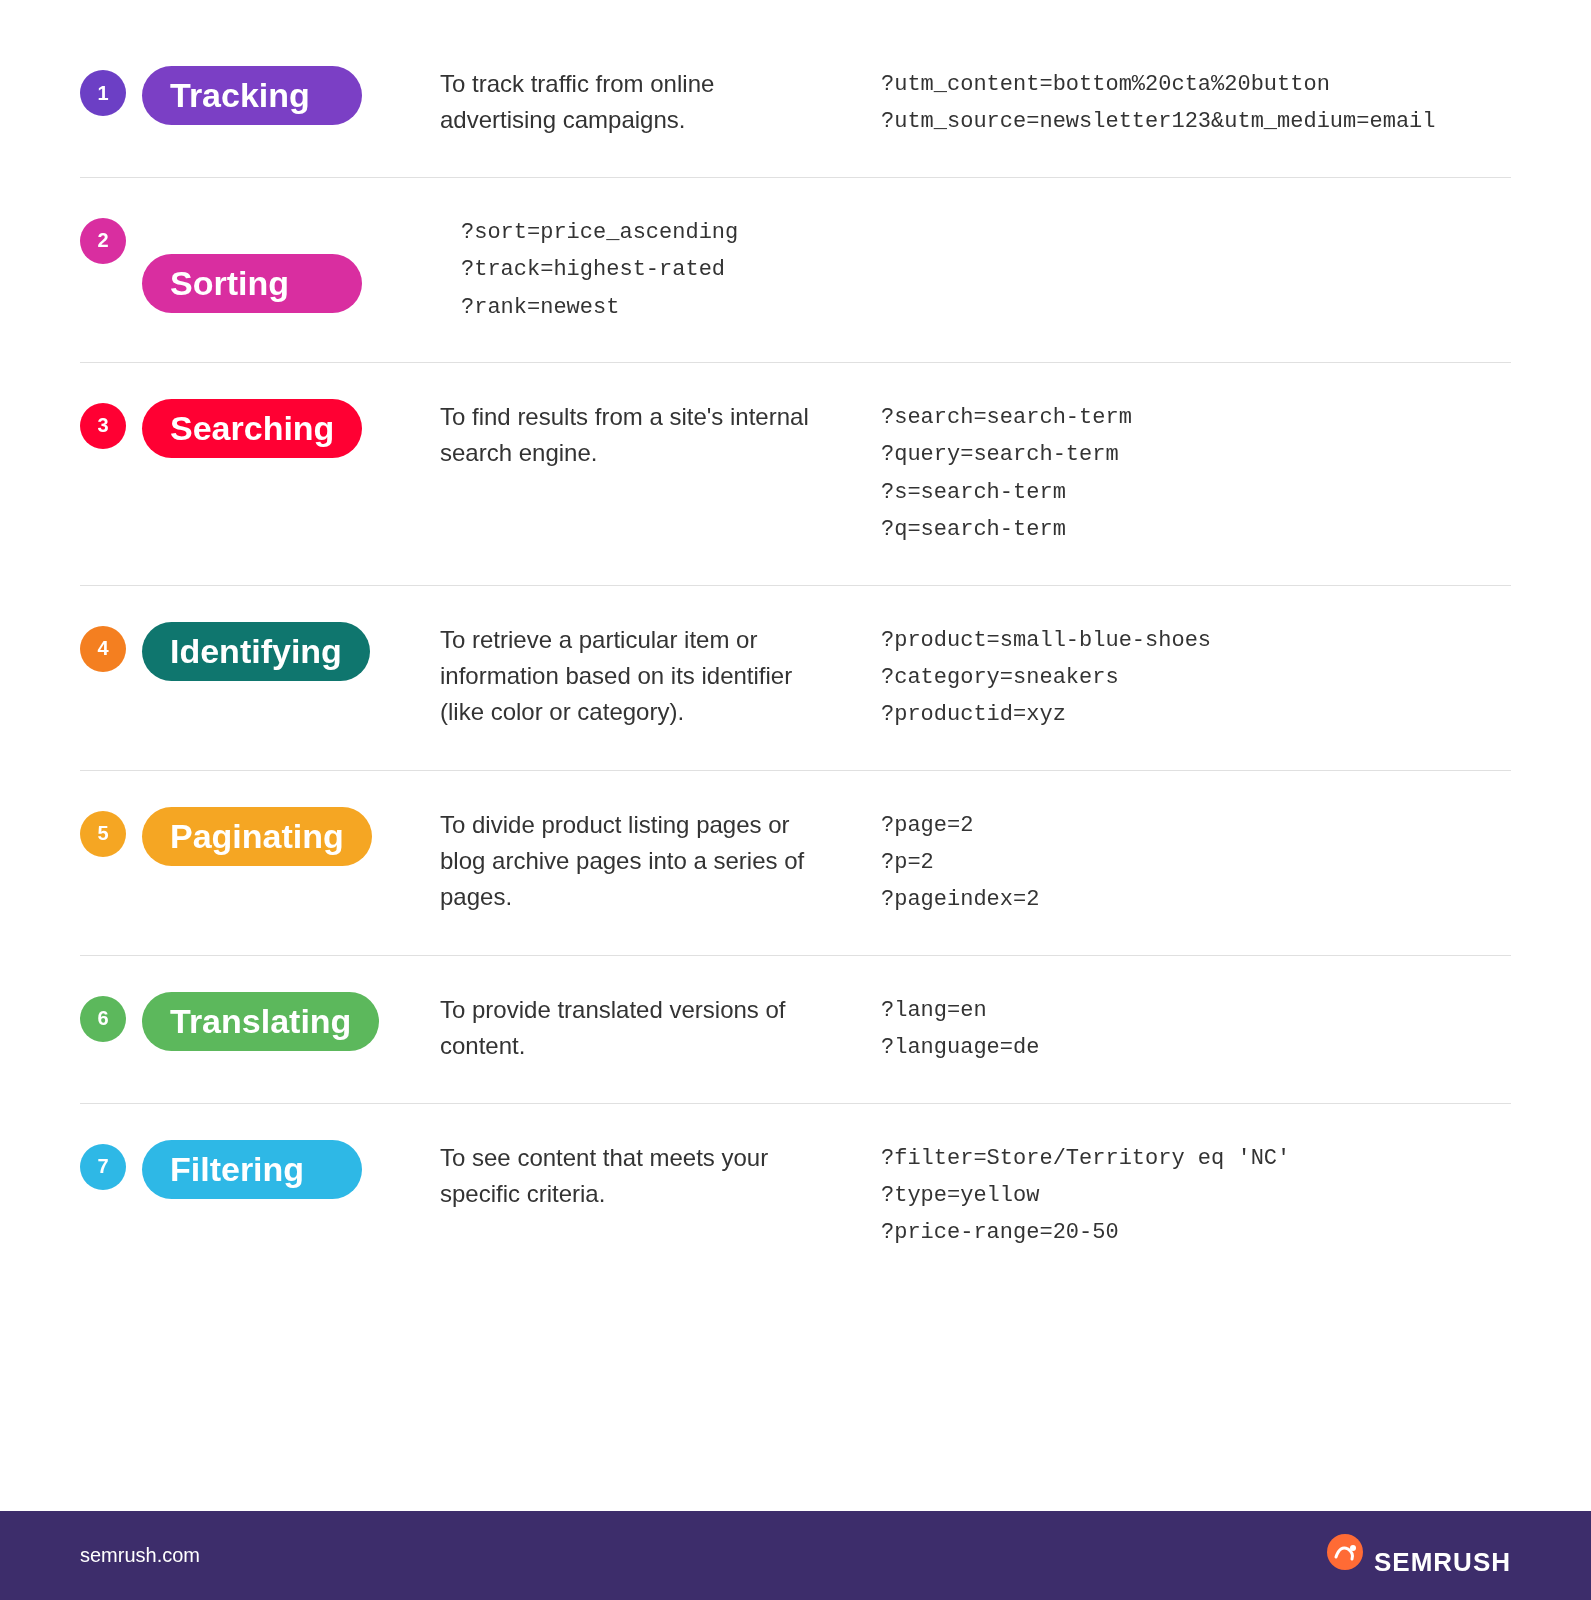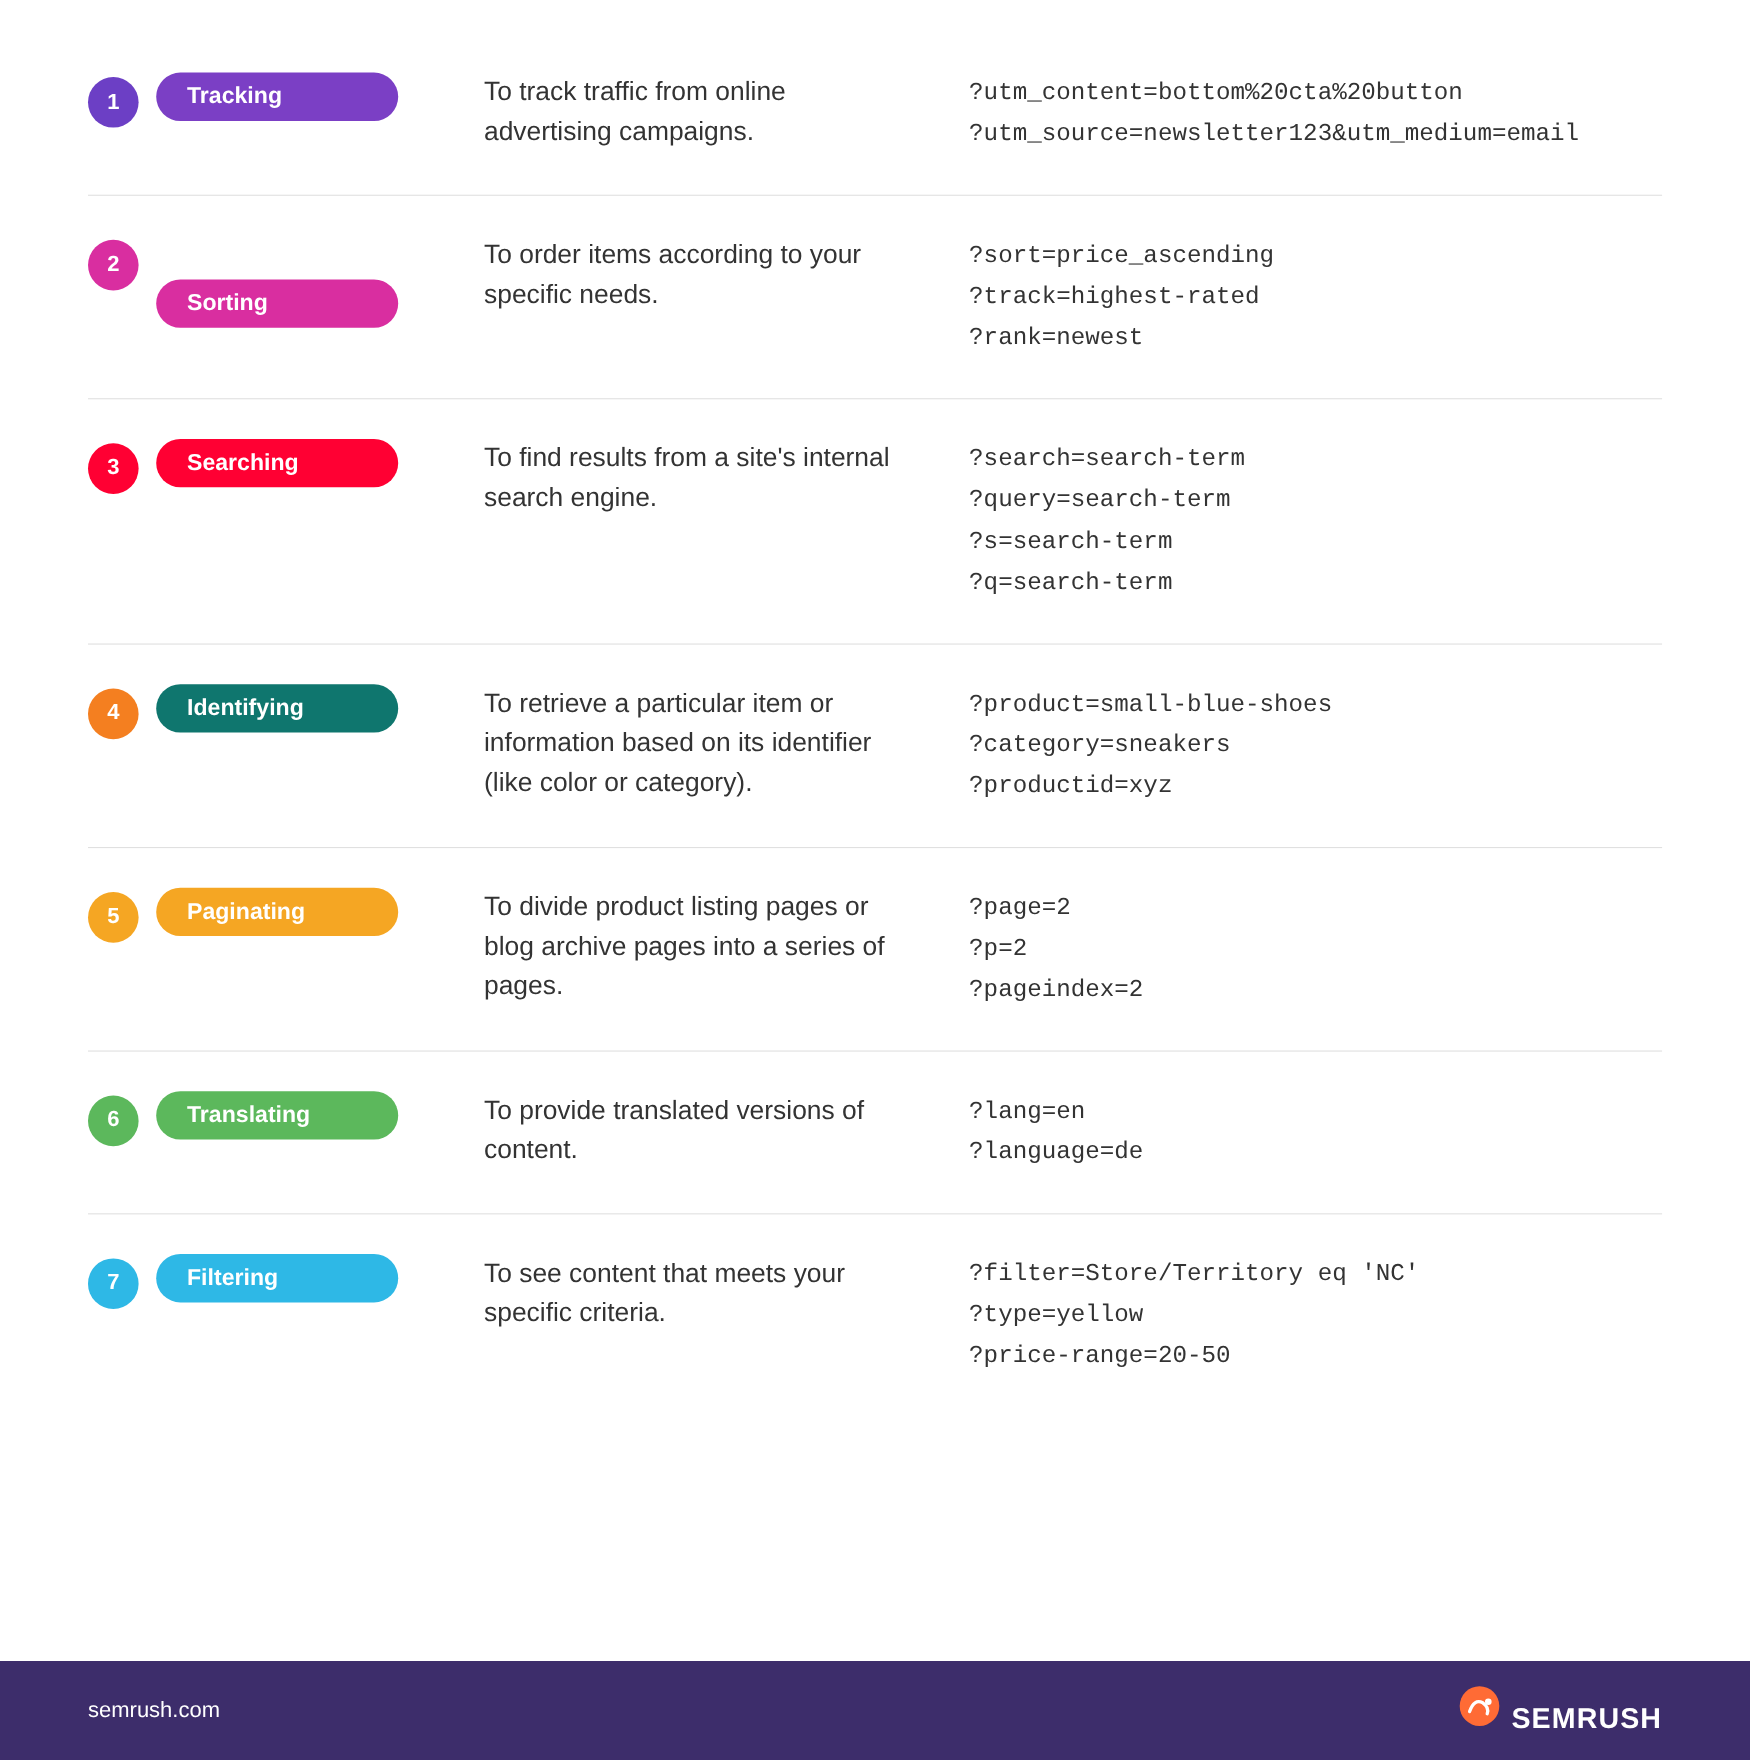--- a/index.html
+++ b/index.html
@@ -34,21 +34,21 @@
       justify-content: center;
       font-size: 20px;
       font-weight: bold;
       color: #fff;
       flex-shrink: 0;
       margin-top: 4px;
     }
     .label-badge {
       border-radius: 30px;
       padding: 10px 28px;
-      font-size: 21px;
+      font-size: 34px;
       font-weight: bold;
       color: #fff;
       white-space: nowrap;
       flex-shrink: 0;
       display: flex;
       align-items: center;
       min-width: 220px;
     }
     .description {
       font-size: 24px;
@@ -114,21 +114,20 @@
       <div class="examples">
         <div>?utm_content=bottom%20cta%20button</div>
         <div>?utm_source=newsletter123&amp;utm_medium=email</div>
       </div>
     </div>
     <div class="row">
       <div class="badge-col">
         <div class="number-badge" style="background: rgb(217, 46, 160);">2</div>
         <div class="label-badge" style="background: rgb(217, 46, 160); margin-top: 40px;">Sorting</div>
       </div>
-      <div class="description">To order items according to your specific needs.</div>
       <div class="examples">
         <div>?sort=price_ascending</div>
         <div>?track=highest-rated</div>
         <div>?rank=newest</div>
       </div>
     </div>
     <div class="row">
       <div class="badge-col">
         <div class="number-badge" style="background: rgb(255, 0, 51);">3</div>
         <div class="label-badge" style="background: rgb(255, 0, 51);">Searching</div>

